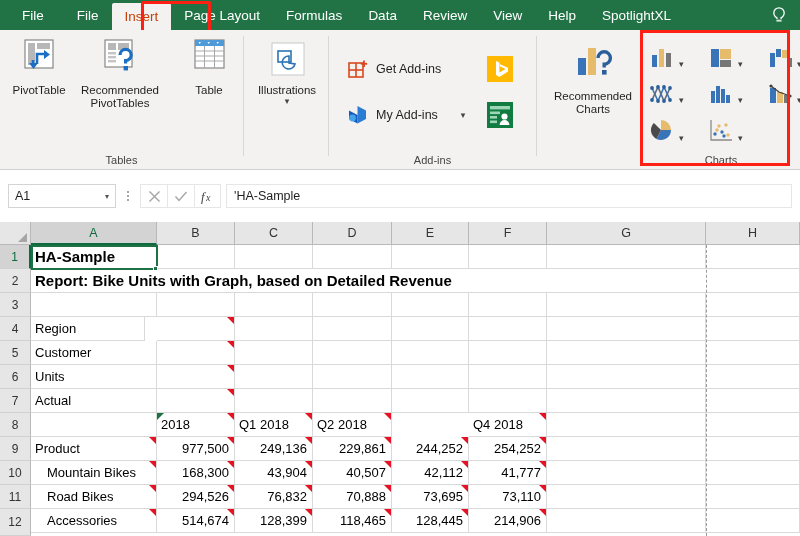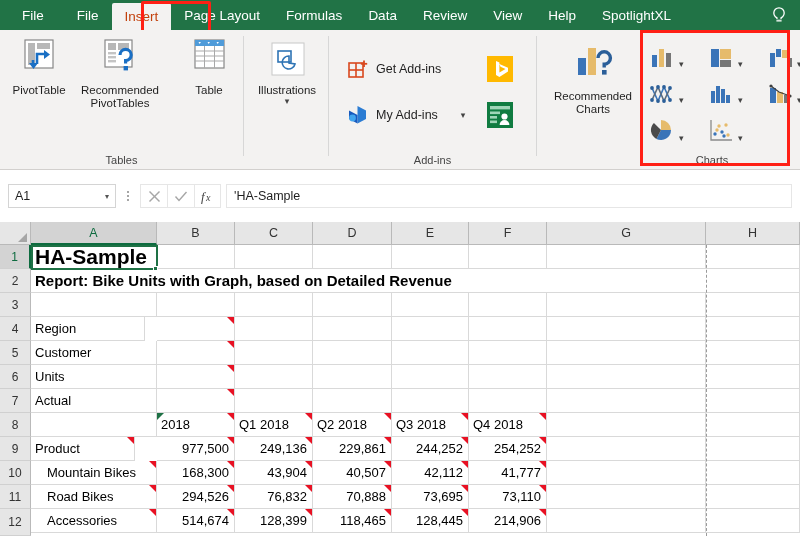--- a/index.html
+++ b/index.html
@@ -138,21 +138,21 @@
   .rowhead.sel { background: #d3d3d3; color:#0d6b3f; border-right: 2px solid #0d6b3f; }
   .cell {
     position: absolute; display: flex; align-items: center;
     font-size: 13px; color: #000;
     border-right: 1px solid #d9d9d9; border-bottom: 1px solid #d9d9d9;
     overflow: visible; white-space: nowrap;
   }
   .cell.num { justify-content: flex-end; padding-right: 5px; }
   .cell.txt { padding-left: 4px; }
   .cell.bold { font-weight: bold; }
-  .t1 { font-size: 21px; font-weight: bold; }
+  .t1 { font-size: 15px; font-weight: bold; }
   .t2 { font-size: 15px; font-weight: bold; }
   .ind { padding-left: 16px; }
   .cmt {
     position: absolute; top: 0; right: 0;
     width: 0; height: 0;
     border-top: 7px solid #e81123; border-left: 7px solid transparent;
   }
   .errtri {
     position: absolute; top: 0; left: 0;
     width: 0; height: 0;
@@ -420,21 +420,21 @@
             <circle cx="13" cy="13" r="1.7" fill="#3a74b8"></circle>
             <circle cx="17" cy="6" r="1.7" fill="#e6bb6b"></circle>
             <circle cx="19" cy="16" r="1.7" fill="#e6bb6b"></circle>
             <circle cx="8" cy="11" r="1.7" fill="#e6bb6b"></circle>
             <circle cx="15" cy="17" r="1.7" fill="#3a74b8"></circle>
           </g>
         </svg>
         <span class="caret-lbl">▾</span>
       </div>
 
-      <div class="grp-label" style="left:103px; width:144px;">Charts</div>
+      <div class="grp-label" style="left:112px; width:144px;">Charts</div>
     </div>
 
     <div class="charts-highlight"></div>
   </div>
 
   <div class="fbar">
     <div class="namebox">
       <span>A1</span>
       <span class="nb-caret">▾</span>
     </div>
@@ -572,32 +572,28 @@
       <span class="cmt"></span>
     </div>
     <div class="cell txt" style="left:235px; top:191px; width:78px; height:24px;">
       <span style="position:absolute;left:4px;">Q1 2018</span>
       <span class="cmt"></span>
     </div>
     <div class="cell txt" style="left:313px; top:191px; width:79px; height:24px;">
       <span style="position:absolute;left:4px;">Q2 2018</span>
       <span class="cmt"></span>
     </div>
-    <div class="cell txt" style="left:392px; top:191px; width:77px; height:24px;">
-      <span style="position:absolute;left:4px;">Q3 2018</span>
-      <span class="cmt"></span>
-    </div>
     <div class="cell txt" style="left:469px; top:191px; width:78px; height:24px;">
       <span style="position:absolute;left:4px;">Q4 2018</span>
       <span class="cmt"></span>
     </div>
     <div class="cell" style="left:547px; top:191px; width:159px; height:24px;"></div>
     <div class="cell" style="left:706px; top:191px; width:94px;  height:24px;"></div>
 
-    <div class="cell txt" style="left:31px; top:215px; width:104px; height:24px;">
+    <div class="cell txt" style="left:31px; top:215px; width:126px; height:24px;">
       <span style="position:absolute;left:4px;">Product</span>
       <span class="cmt"></span>
     </div>
     <div class="cell num" style="left:157px; top:215px; width:78px; height:24px;">
       <span>977,500</span>
         <span class="cmt"></span>
     </div>
     <div class="cell num" style="left:235px; top:215px; width:78px; height:24px;">
       <span>249,136</span>
         <span class="cmt"></span>

